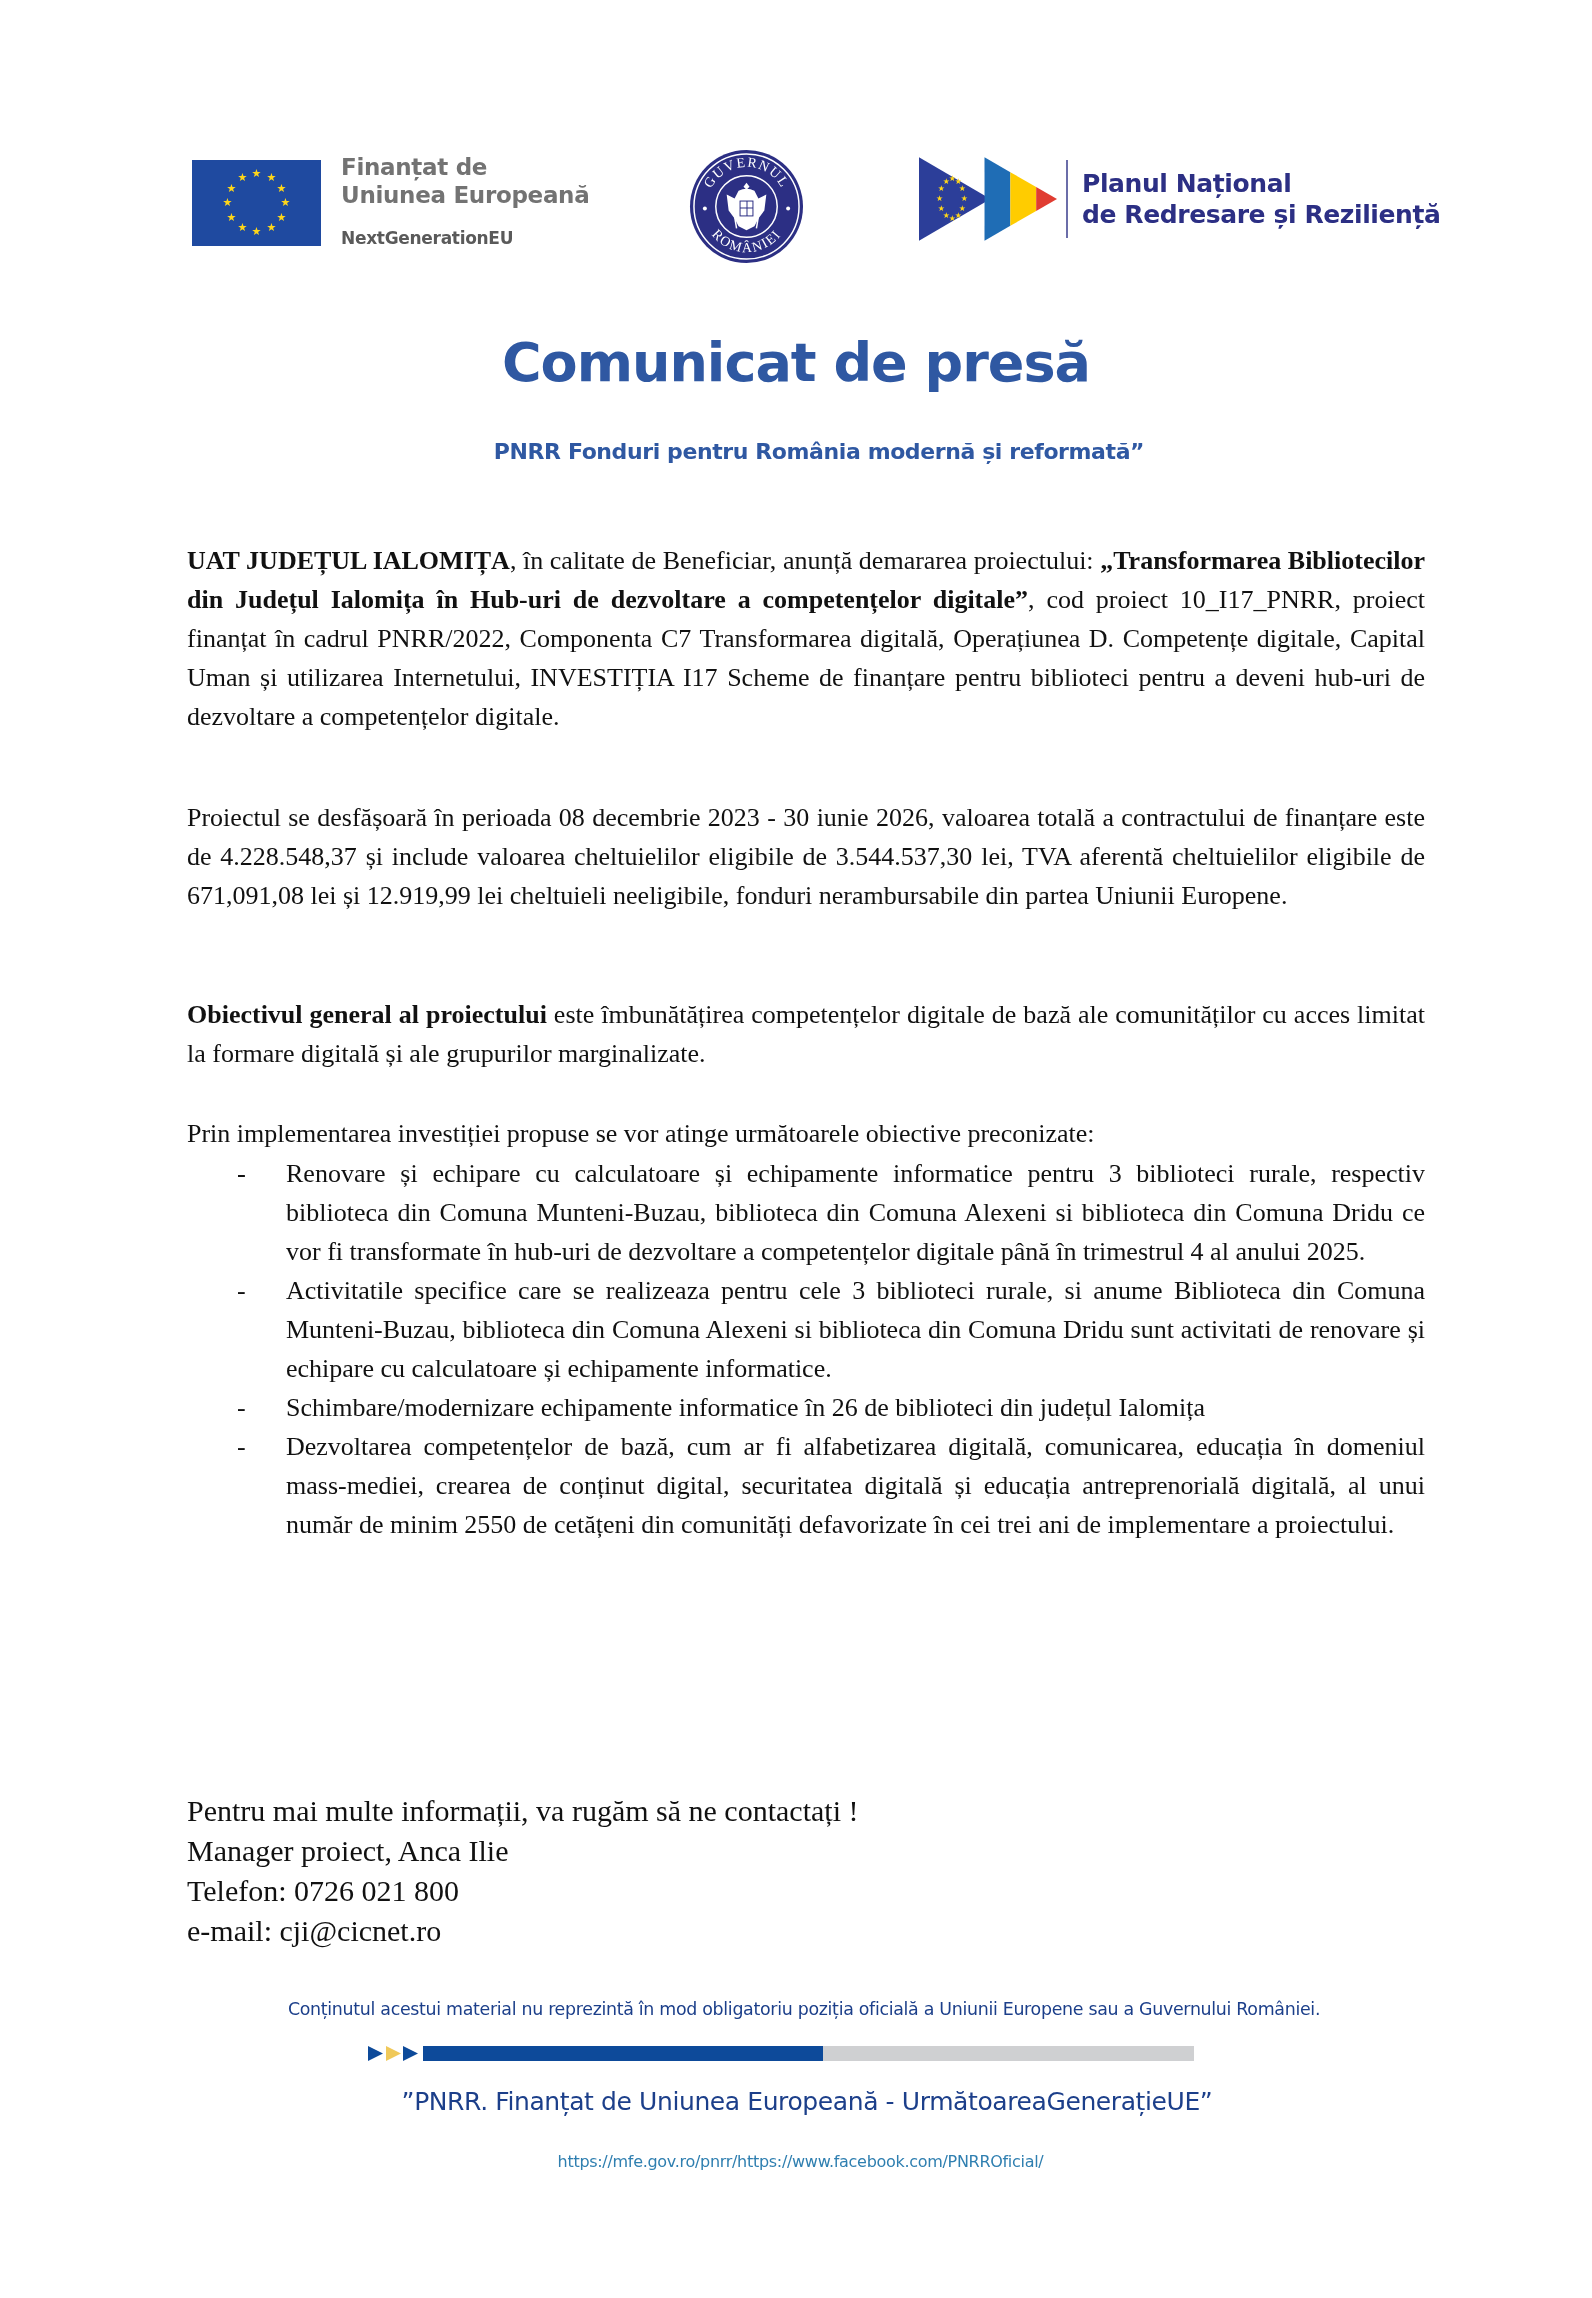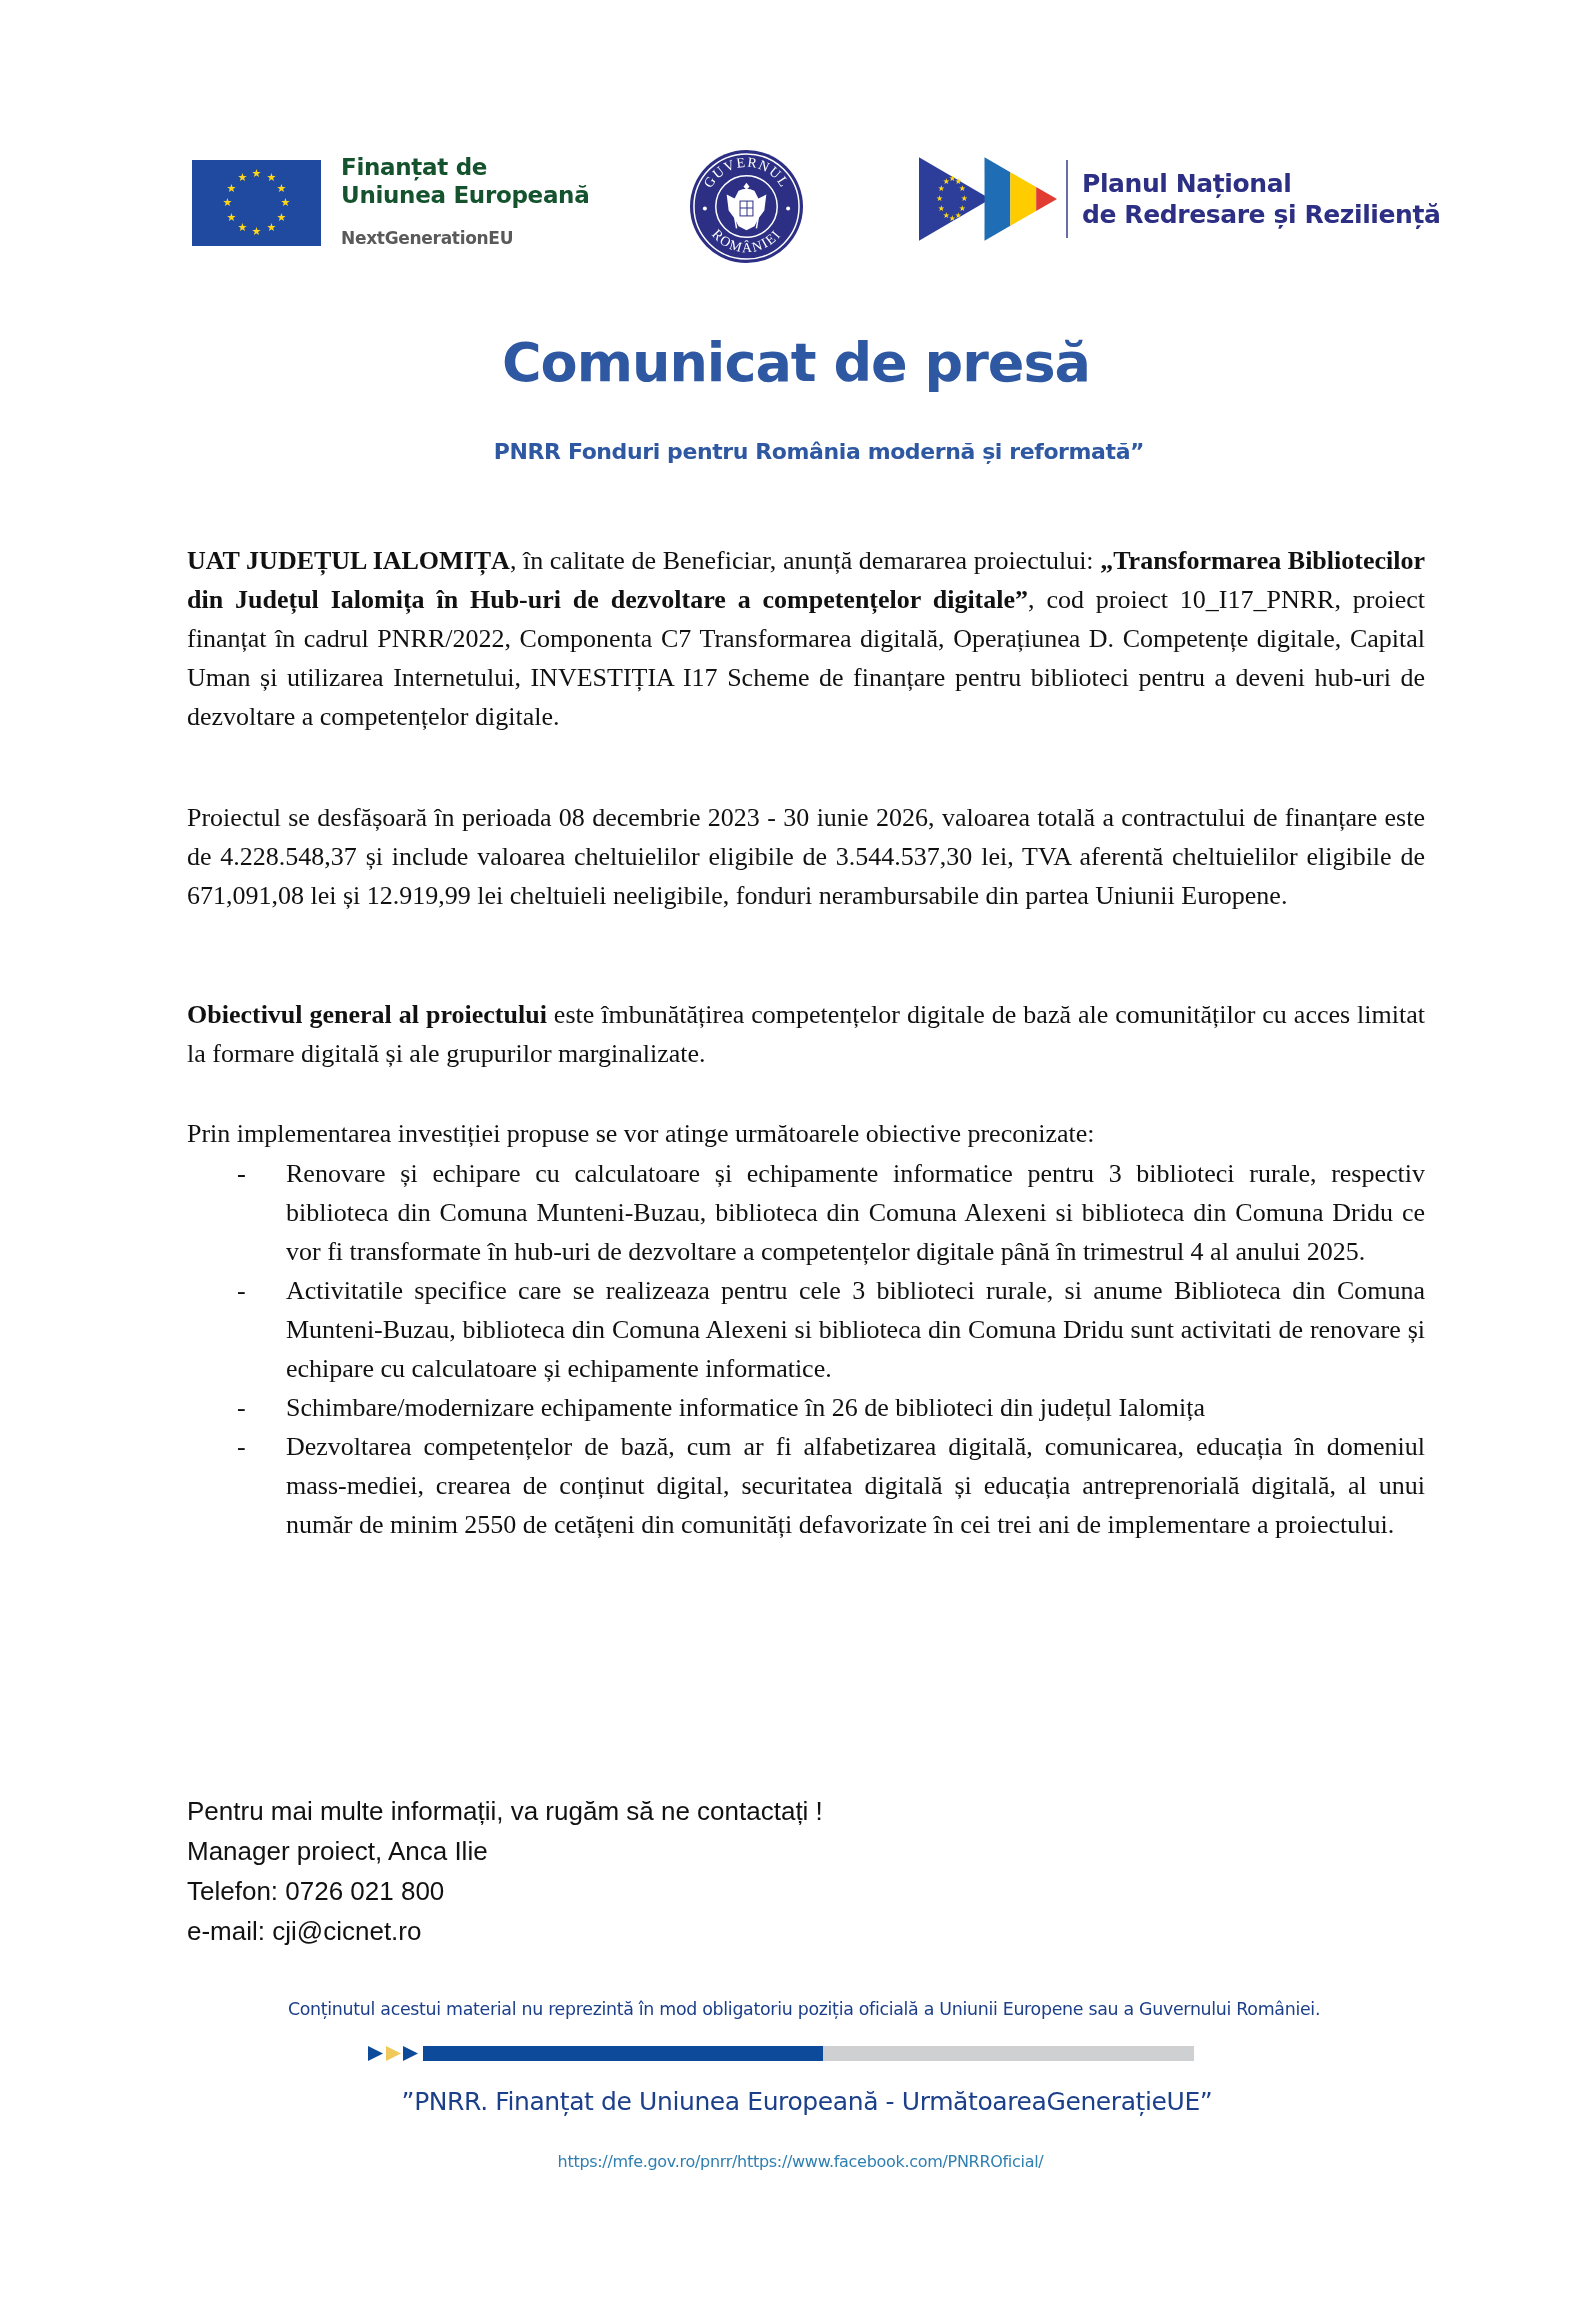--- a/index.html
+++ b/index.html
@@ -4,21 +4,21 @@
 <style>
   html, body { margin: 0; padding: 0; background: #ffffff; }
   body { width: 1592px; height: 2298px; position: relative; overflow: hidden; }
   .page { position: absolute; left: 0; top: 0; width: 1592px; height: 2298px; }
 
   
   .logo-eu { position: absolute; left: 192px; top: 153px; display: flex; align-items: center; }
   .eu-flag { width: 129px; height: 86px; background: #1f4aa0; position: relative; }
   .eu-flag .star { position: absolute; color: #ffd619; font-size: 11px; line-height: 11px; width: 11px; text-align: center; font-family: "DejaVu Sans", sans-serif; }
   .eu-text { margin-left: 20px; font-family: "DejaVu Sans", sans-serif; }
-  .eu-line1, .eu-line2 { color: #14532d; font-weight: bold; font-size: 23px; line-height: 28px; letter-spacing: -0.3px; }
+  .eu-line1, .eu-line2 { color: #737373; font-weight: bold; font-size: 23px; line-height: 28px; letter-spacing: -0.3px; }
   .eu-line3 { color: #5a5a5a; font-weight: bold; font-size: 17px; line-height: 28px; margin-top: 15px; letter-spacing: -0.3px; }
 
   .logo-gov { position: absolute; left: 689px; top: 149px; width: 115px; height: 115px; }
 
   .logo-pnrr { position: absolute; left: 919px; top: 157px; display: flex; align-items: center; }
   .pnrr-divider { width: 2px; height: 78px; background: #2c2f84; margin-left: 8px; margin-right: 14px; opacity: .7; }
   .pnrr-text { font-family: "DejaVu Sans", sans-serif; color: #2c2f84; font-weight: bold; font-size: 25px; line-height: 31px; letter-spacing: -0.4px; }
 
   
   .title { position: absolute; left: 0; width: 1592px; top: 331px; text-align: center; font-family: "DejaVu Sans", sans-serif; font-weight: bold; font-size: 54px; color: #2f58a2; letter-spacing: -1px; }
@@ -27,21 +27,21 @@
   
   .body { position: absolute; left: 187px; width: 1238px; font-family: "Liberation Serif", serif; font-size: 26px; line-height: 39px; color: #111111; }
   .justify { text-align: justify; text-align-last: left; }
   .p1 { top: 541px; }
   .p2 { top: 798px; }
   .p3 { top: 995px; }
   .p4 { top: 1114px; }
   .bullets { position: absolute; left: 187px; top: 1154px; width: 1238px; font-family: "Liberation Serif", serif; font-size: 26px; line-height: 39px; color: #111111; margin: 0; padding: 0; list-style: none; }
   .bullets li { position: relative; padding-left: 99px; text-align: justify; }
   .bullets li .dash { position: absolute; left: 50px; top: 0; }
-  .contact { position: absolute; left: 187px; top: 1791px; font-family: Liberation Sans, sans-serif; font-size: 26px; line-height: 40px; color: #111111; }
+  .contact { position: absolute; left: 187px; top: 1791px; font-family: Liberation Serif, serif; font-size: 30px; line-height: 40px; color: #111111; }
   b { font-weight: bold; }
 
   
   .disclaimer { position: absolute; left: 0; width: 1592px; top: 1999px; text-align: center; padding-left: 16px; box-sizing: border-box; font-family: "DejaVu Sans", sans-serif; font-size: 17.4px; color: #1c3f8a; letter-spacing: -0.3px; }
   .footer-bar { position: absolute; left: 368px; top: 2045px; width: 896px; height: 16px; }
   .bar-blue { position: absolute; left: 55px; top: 1px; width: 400px; height: 15px; background: #0d4a9a; }
   .bar-gray { position: absolute; left: 455px; top: 1px; width: 371px; height: 15px; background: #cfd0d2; }
   .slogan { position: absolute; left: 3px; width: 1592px; top: 2087px; text-align: center; padding-left: 16px; box-sizing: border-box; font-family: "DejaVu Sans", sans-serif; font-size: 25px; color: #1c3f8a; letter-spacing: -0.4px; }
   .links { position: absolute; left: 0; width: 1592px; top: 2152px; text-align: center; padding-left: 9px; box-sizing: border-box; font-family: "DejaVu Sans", sans-serif; font-size: 16px; color: #2f7fb0; letter-spacing: -0.3px; }
 </style>

